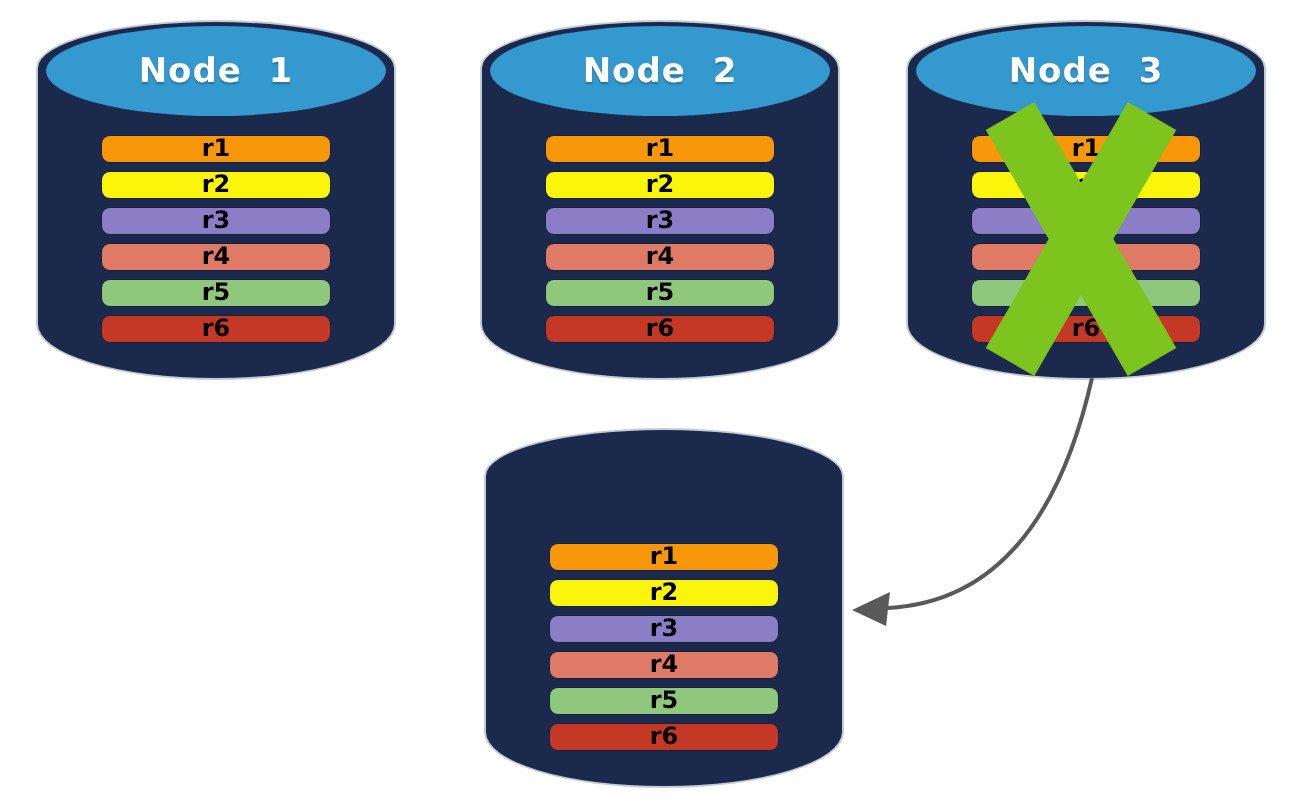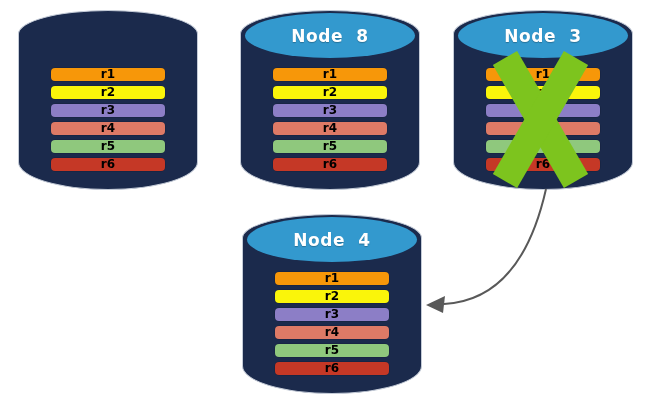--- a/index.html
+++ b/index.html
@@ -76,20 +76,23 @@
   .aline  { stroke:var(--arrow); stroke-width:2;  fill:none; }
   .ahead  { fill:var(--arrow); stroke:none; }
 </style>
 </head>
 <body>
 
 <div class="canvas">
 
   <div class="node node-pos-1">
     <div class="cyl"></div>
+    <div class="cyl-top">
+      <span class="node-title">Node 1</span>
+    </div>
     <div class="rows">
         <div class="row" style="background: rgb(247, 151, 9);">
           <span>r1</span>
         </div>
         <div class="row" style="background: rgb(250, 245, 10);">
           <span>r2</span>
         </div>
         <div class="row" style="background: rgb(140, 126, 198);">
           <span>r3</span>
         </div>
@@ -101,21 +104,21 @@
         </div>
         <div class="row" style="background: rgb(197, 56, 38);">
           <span>r6</span>
         </div>
       </div>
   </div>
 
   <div class="node node-pos-2">
     <div class="cyl"></div>
     <div class="cyl-top">
-      <span class="node-title">Node 8</span>
+      <span class="node-title">Node 2</span>
     </div>
     <div class="rows">
         <div class="row" style="background: rgb(247, 151, 9);">
           <span>r1</span>
         </div>
         <div class="row" style="background: rgb(250, 245, 10);">
           <span>r2</span>
         </div>
         <div class="row" style="background: rgb(140, 126, 198);">
           <span>r3</span>
@@ -158,23 +161,20 @@
         </div>
       </div>
     <svg class="overlay" viewBox="0 0 180 180">
       <line class="xline" x1="52" y1="48" x2="123" y2="171"></line>
       <line class="xline" x1="123" y1="48" x2="52" y2="171"></line>
     </svg>
   </div>
 
   <div class="node node-pos-4">
     <div class="cyl"></div>
-    <div class="cyl-top">
-      <span class="node-title">Node 4</span>
-    </div>
     <div class="rows">
         <div class="row" style="background: rgb(247, 151, 9);">
           <span>r1</span>
         </div>
         <div class="row" style="background: rgb(250, 245, 10);">
           <span>r2</span>
         </div>
         <div class="row" style="background: rgb(140, 126, 198);">
           <span>r3</span>
         </div>

